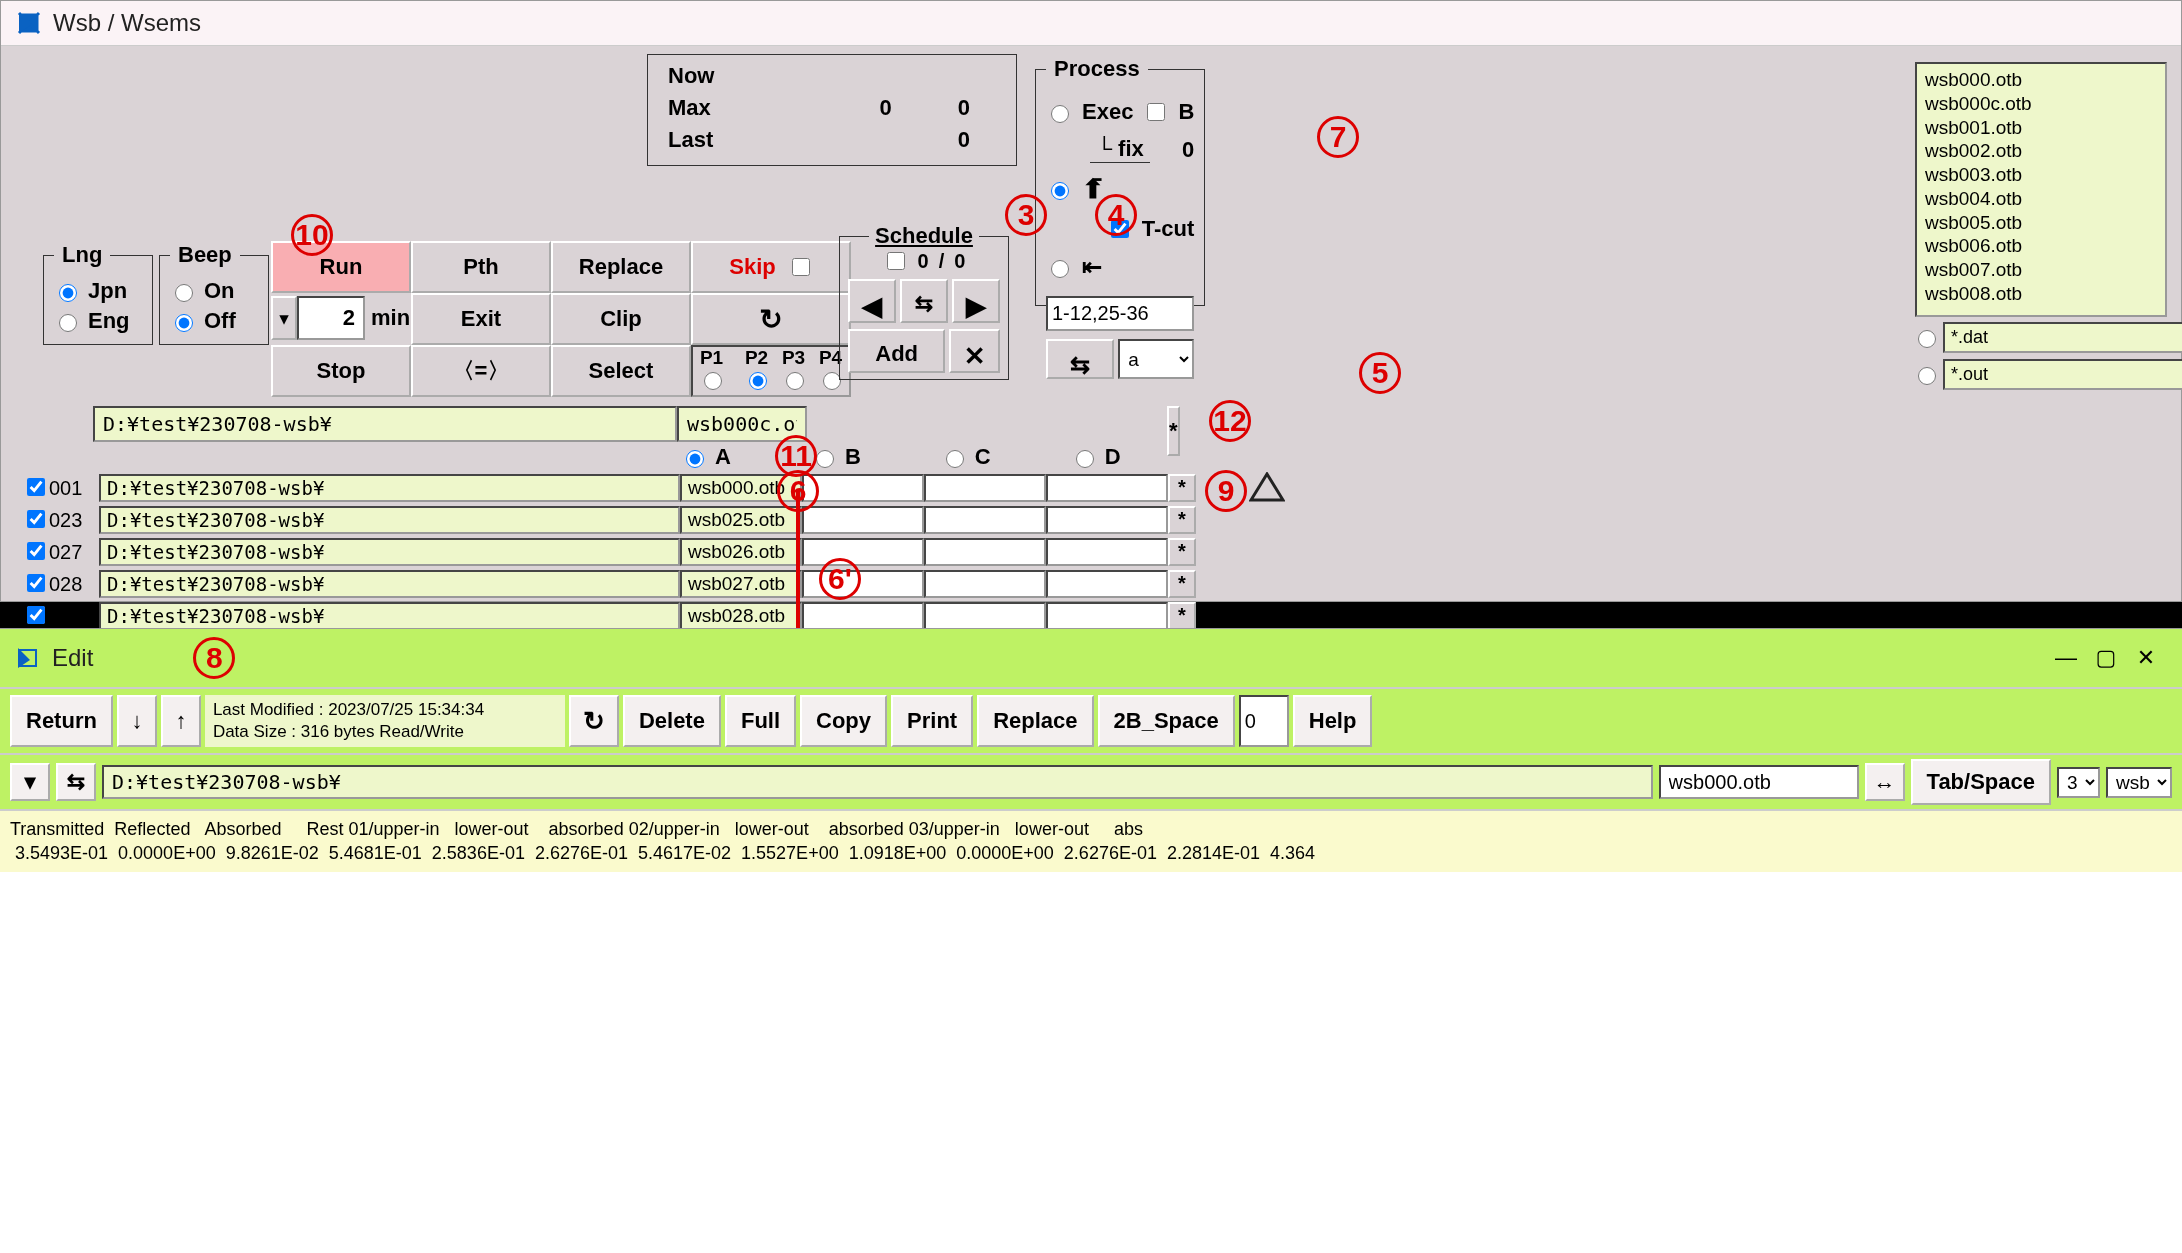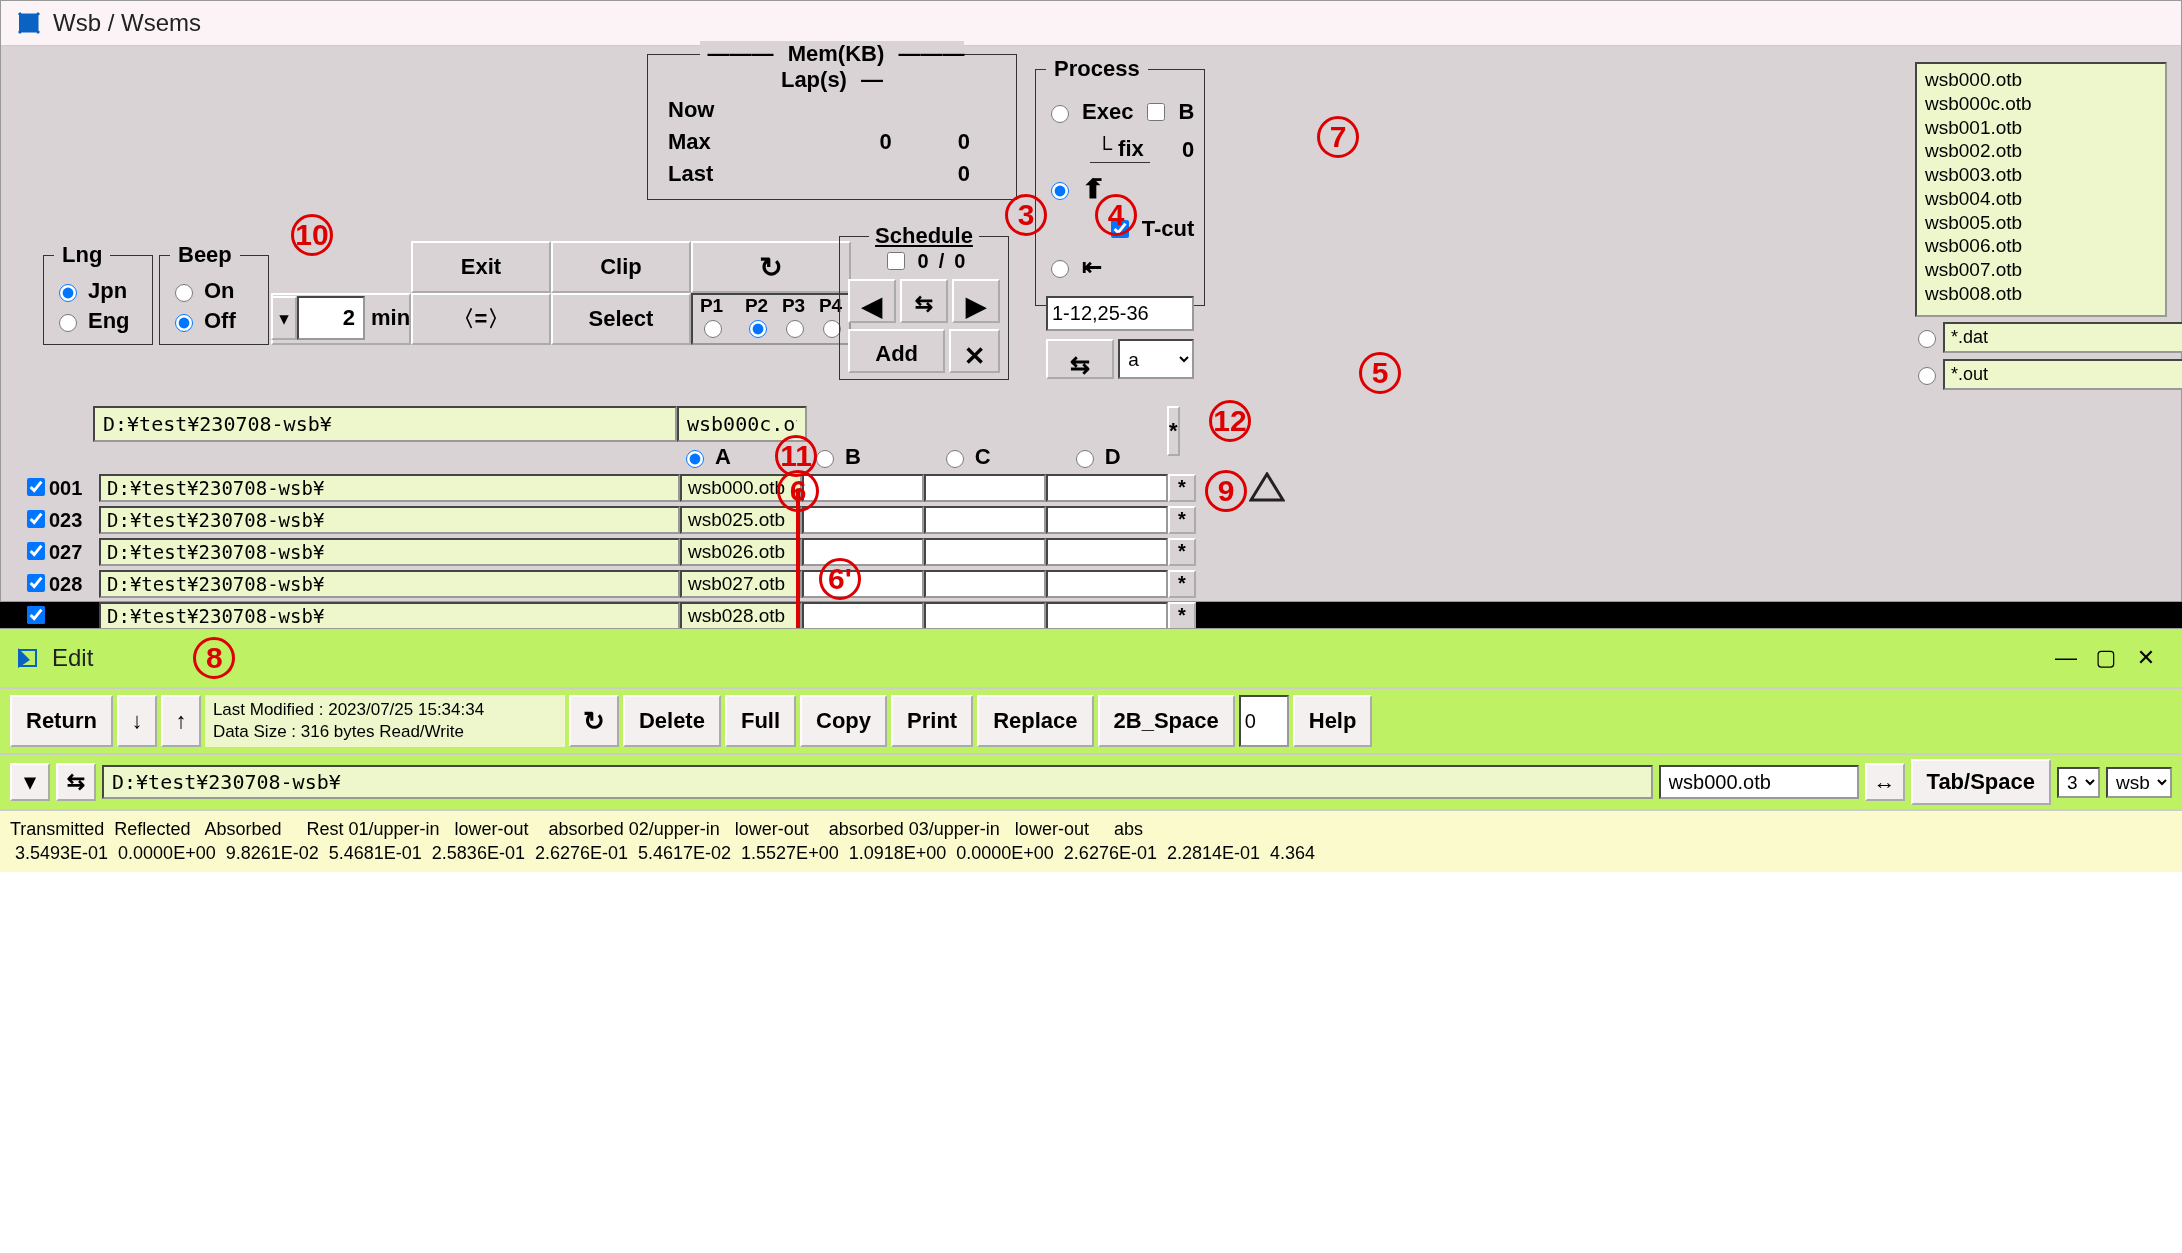--- a/index.html
+++ b/index.html
@@ -30,21 +30,21 @@
 .patrow { display:flex; align-items:center; gap: 4px; }
 .patrow input[type=text] { flex:1; background: #eef7cb; border: 2px inset #999; padding: 3px 6px; font-size: 18px; }
 .pathrow { position:absolute; top: 360px; left: 92px; display:flex; }
 .pathrow .p1 { width: 584px; }
 .pathrow .p2 { width: 130px; }
 .abcd { position:absolute; top: 398px; left: 680px; display:flex; gap: 80px; font-size:22px; font-weight:bold; }
 .abcd label { display:flex; align-items:center; gap:8px; }
 .tbl { position:absolute; top: 426px; left: 20px; right: 14px; }
 .trow { display:flex; align-items:center; height: 32px; }
 .trow .chk { width: 28px; text-align:center; }
-.trow .idx { width: 50px; font-size:20px; font-weight:bold; }
+.trow .idx { width: 50px; font-size:20px; font-weight:normal; }
 .trow .pth { width: 581px; background:#eef7cb; border:2px inset #999; padding: 2px 6px; font-family:monospace; font-size:19px; height: 28px; }
 .trow .fn { width: 122px; background:#eef7cb; border:2px inset #999; padding: 2px 6px; font-family:sans-serif; font-size:19px; height:28px; }
 .trow .cB, .trow .cC, .trow .cD { width: 122px; background:#fff; border:2px inset #999; height:28px; }
 .trow .ast { width: 28px; height:28px; background:#dad3d6; border:2px outset #fff; text-align:center; font-size:20px; font-weight:bold; cursor:pointer; }
 .blackbar { background:#000; height: 26px; }
 .editwin { background:#bef264; border-top: 1px solid #999; position:relative; }
 .edittb { display:flex; align-items:center; padding: 8px 16px; }
 .edittb .sp { flex:1; }
 .wbtn { width: 40px; height: 40px; display:flex; align-items:center; justify-content:center; font-size:22px; }
 .edtoolbar { display:flex; align-items:stretch; border-top:2px solid #ccc; border-bottom:2px solid #ccc; padding: 6px 10px; gap:4px; }
@@ -113,20 +113,37 @@
         </label>
       <label class="radio">
           <input type="radio" checked="" style="">
           <span>Off</span>
         </label>
     </fieldset>
 
     <div class="btns">
       <table>
         <tbody>
+            <tr>
+          <td>
+                <div class="btn run">Run</div>
+              </td>
+          <td>
+                <div class="btn">Pth</div>
+              </td>
+          <td>
+                <div class="btn">Replace</div>
+              </td>
+          <td>
+                <div class="btn skip" style="width:160px;display:flex;gap:12px;justify-content:center;align-items:center;">
+                  <span>Skip</span>
+                  <input type="checkbox" style="">
+                </div>
+              </td>
+        </tr>
         <tr>
           <td></td>
           <td>
                 <div class="btn">Exit</div>
               </td>
           <td>
                 <div class="btn">Clip</div>
               </td>
           <td>
                 <div class="btn" style="width:160px;font-size:28px;">↻</div>
@@ -155,21 +172,20 @@
         </table>
     </div>
 
     <div class="minrow">
       <div class="dd">▾</div>
       <input class="minf" value="2" style="">
       <span class="minl">min</span>
     </div>
 
     <div class="mem">
-      <div class="hdr"><span>——— <span>Mem(KB)</span> ——— <span>Lap(s)</span> —</span></div>
       <table>
         <tbody>
             <tr>
               <td>Now</td>
               <td style="text-align:center;"></td>
               <td style="text-align:center;"></td>
             </tr>
         <tr>
               <td>Max</td>
               <td style="text-align:center;">0</td>

